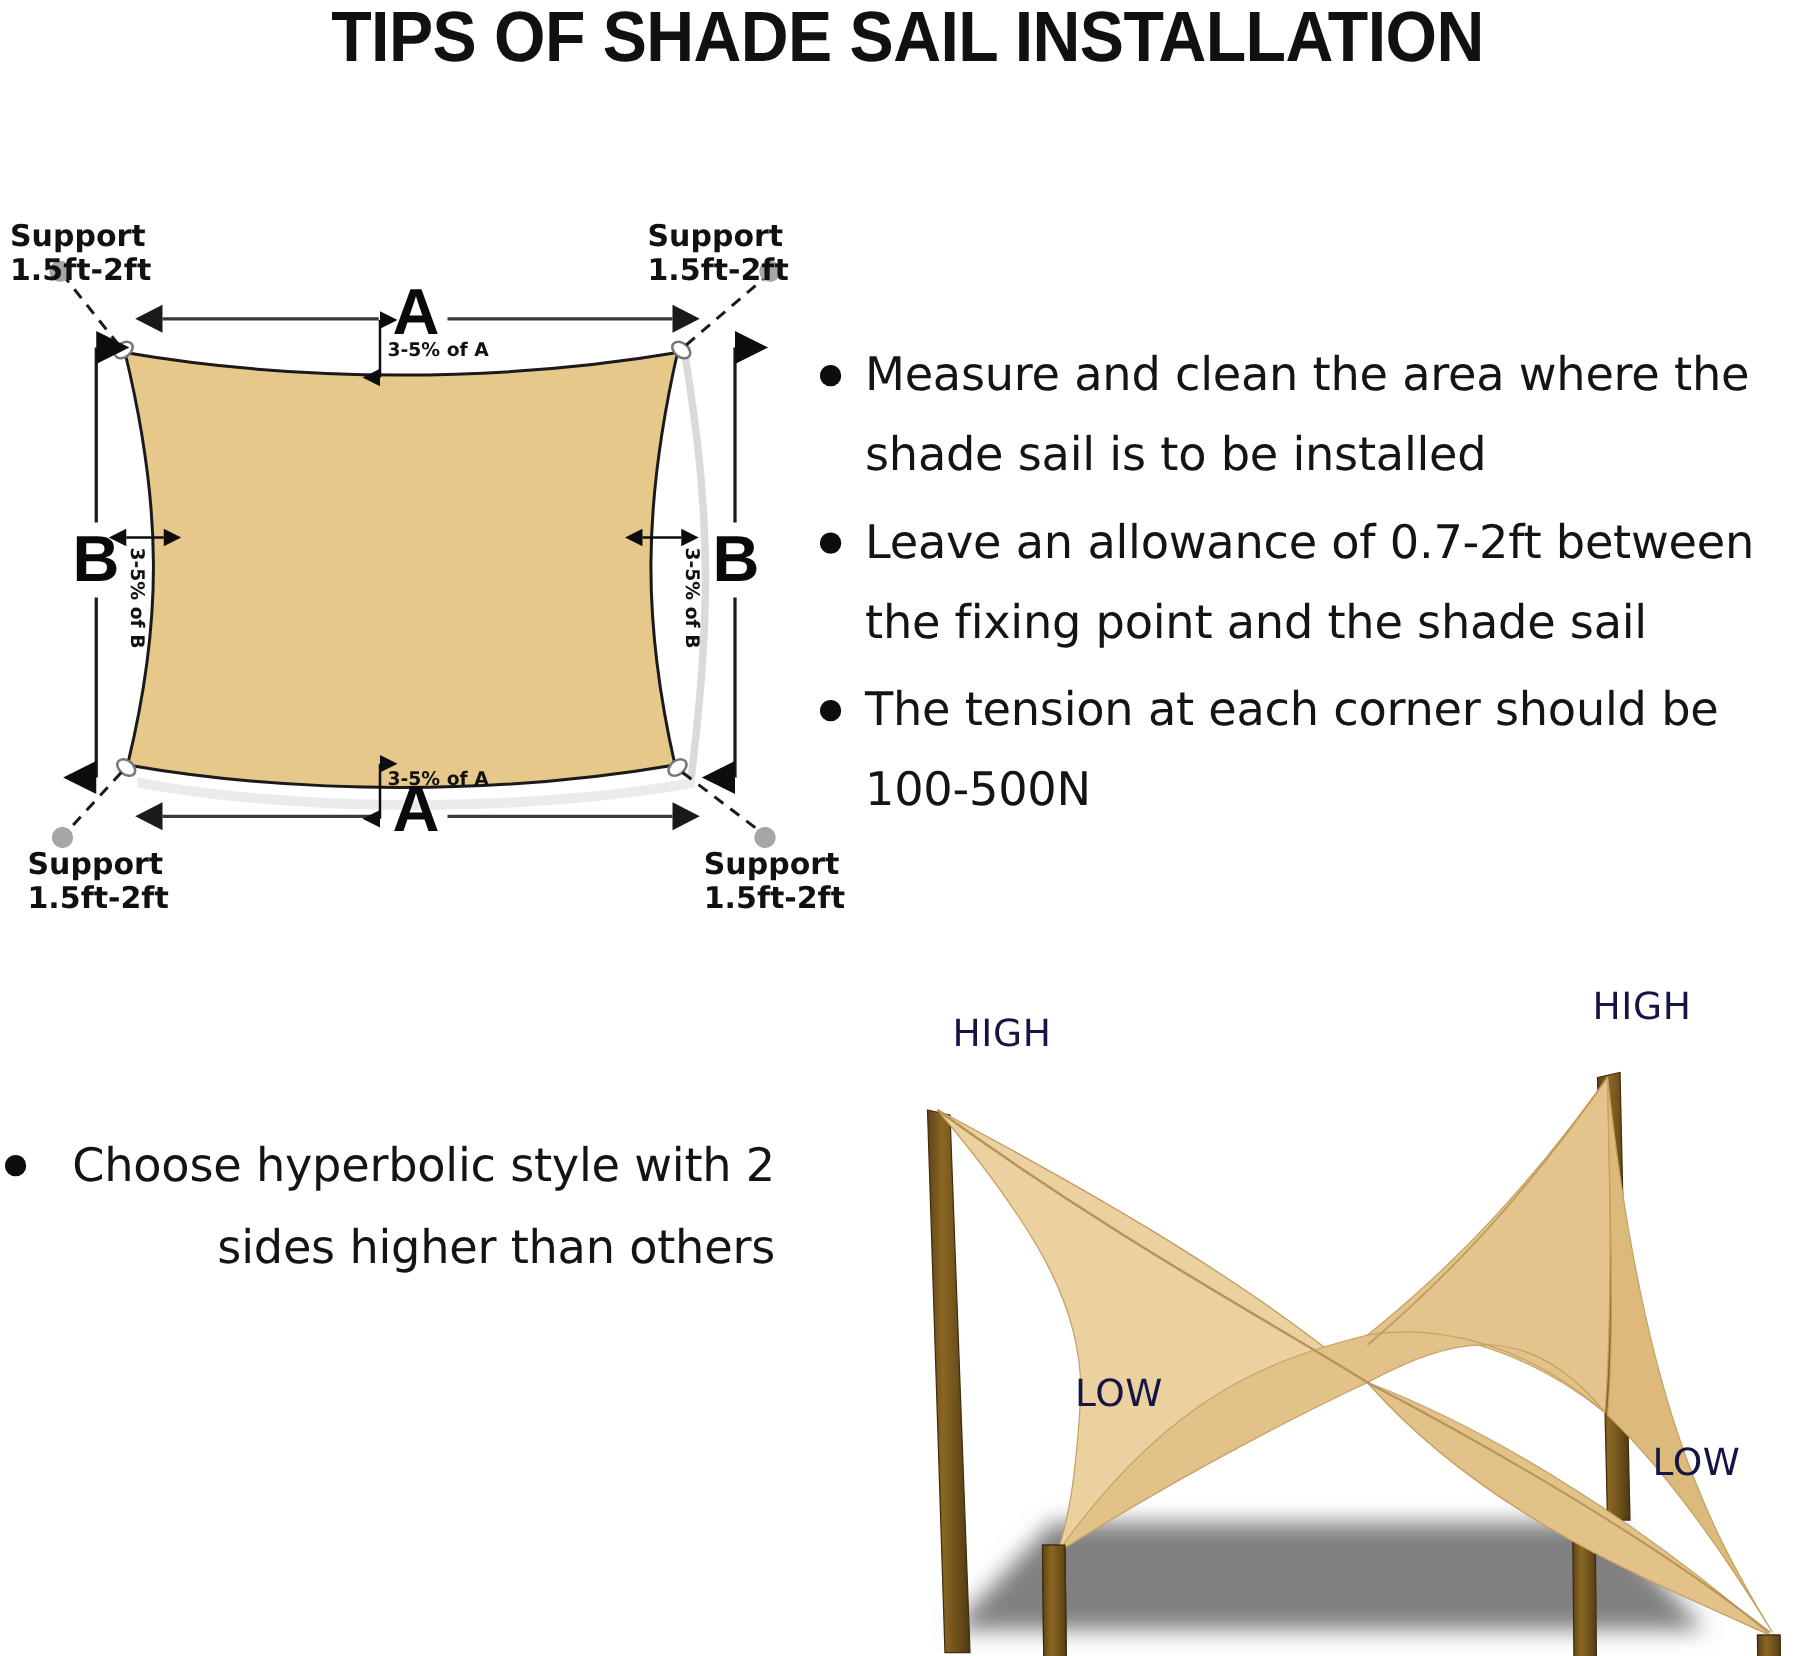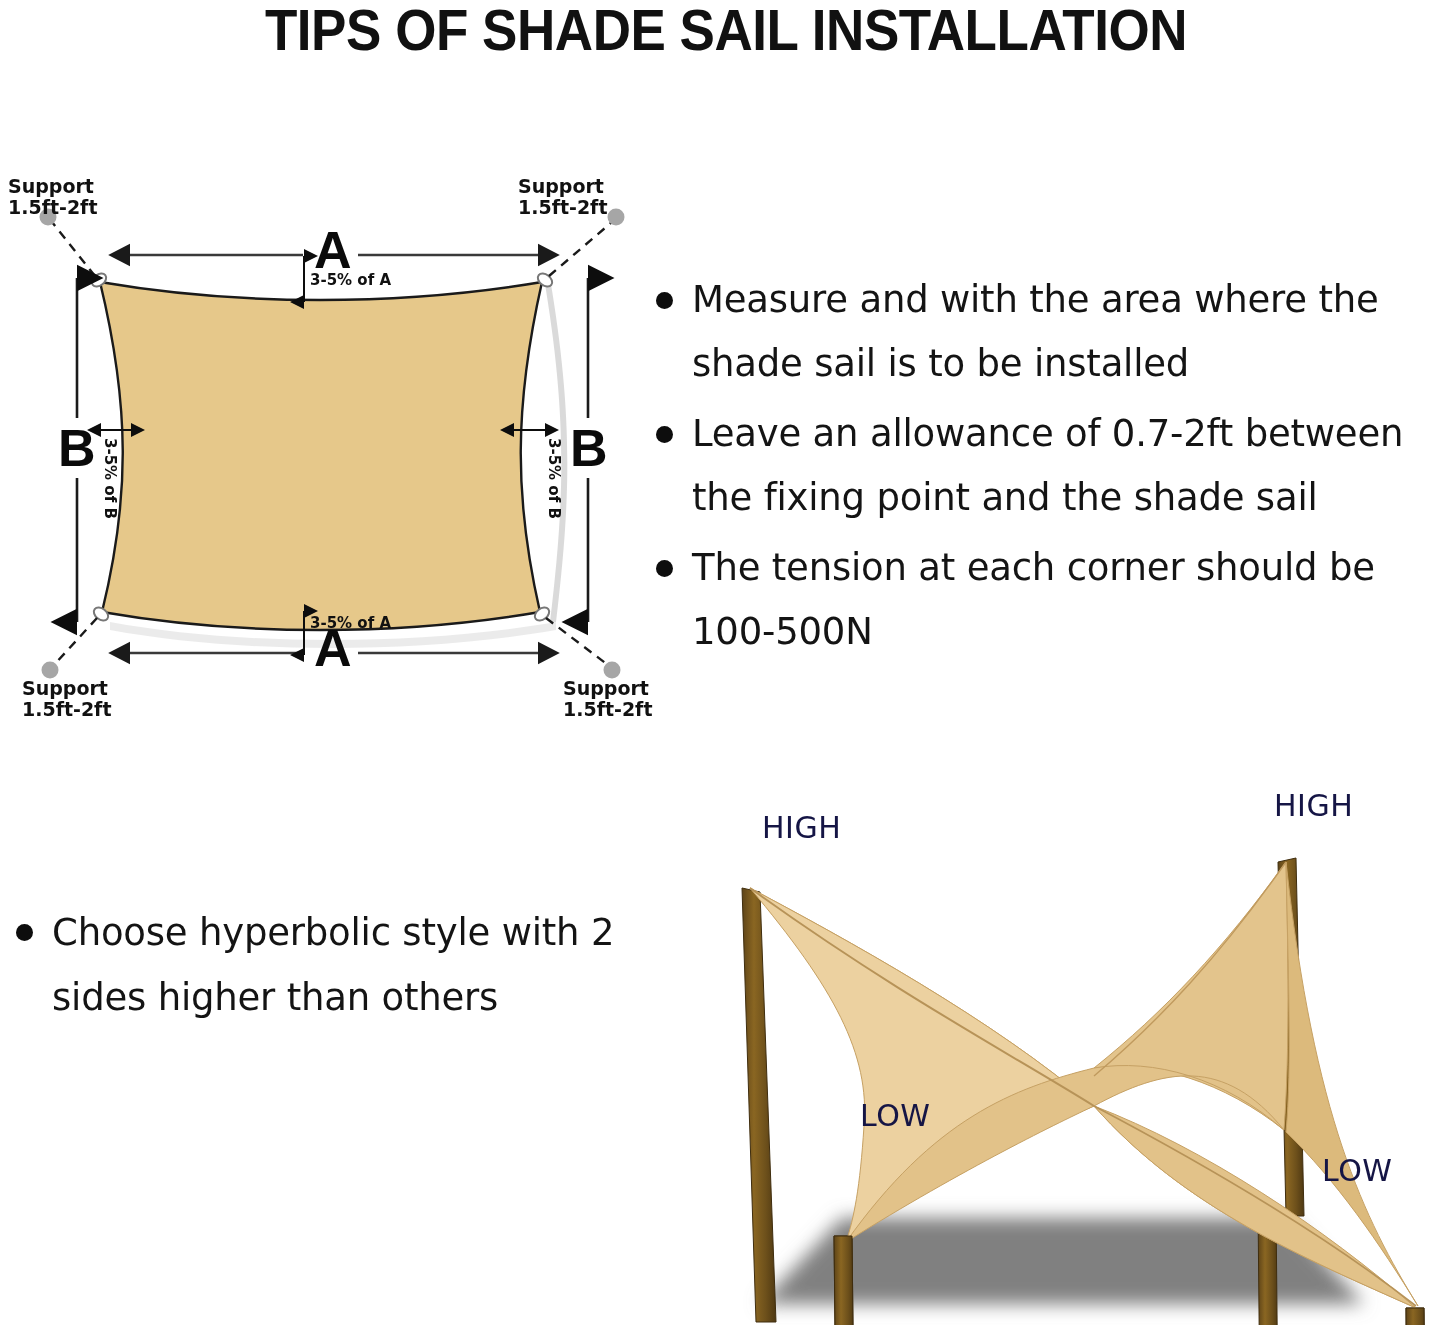--- a/index.html
+++ b/index.html
@@ -45,21 +45,21 @@
   #rect-diagram svg { display: block; }
 
   .diag-label {
     position: absolute;
     font-family: "DejaVu Sans", sans-serif;
     font-weight: bold;
     color: #111;
     white-space: nowrap;
     line-height: 1.12;
   }
-  .support-lbl { font-size: 19px; }
+  .support-lbl { font-size: 24px; }
   .pct-lbl { font-size: 15px; font-weight: bold; }
   .pct-lbl-v {
     font-size: 15px;
     font-weight: bold;
     transform: rotate(90deg);
     transform-origin: left top;
   }
   .dim-letter {
     font-family: "Liberation Sans", "DejaVu Sans", sans-serif;
     font-weight: bold;
@@ -97,23 +97,24 @@
   }
   #bullets-right li {
     font-size: 37px;
     line-height: 64px;
     margin-bottom: 6px;
     letter-spacing: -0.2px;
   }
   #bullets-right li .dot { top: 24px; }
 
   #bullets-bottom {
-    left: 12px;
+    left: 0px;
     top: 900px;
     width: 620px;
+    text-align: right;
   }
   #bullets-bottom li {
     font-size: 37px;
     line-height: 65px;
     margin-bottom: 6px;
     letter-spacing: -0.2px;
   }
   #bullets-bottom li .dot { top: 24px; }
 
   
@@ -236,21 +237,21 @@
 
   <div class="diag-label pct-lbl" style="left:310px; top:112px;">3-5% of A</div>
   <div class="diag-label pct-lbl" style="left:310px; top:455px;">3-5% of A</div>
   <div class="diag-label pct-lbl-v" style="left:118px; top:278px;">3-5% of B</div>
   <div class="diag-label pct-lbl-v" style="left:562px; top:278px;">3-5% of B</div>
 </div>
 
 <ul class="bullets" id="bullets-right">
   <li>
     <span class="dot"></span>
-    <span>Measure and with the area where the shade sail is to be installed</span>
+    <span>Measure and clean the area where the shade sail is to be installed</span>
   </li>
   <li>
     <span class="dot"></span>
     <span>Leave an allowance of 0.7-2ft between the fixing point and the shade sail</span>
   </li>
   <li>
     <span class="dot"></span>
     <span>The tension at each corner should be 100-500N</span>
   </li>
 </ul>

